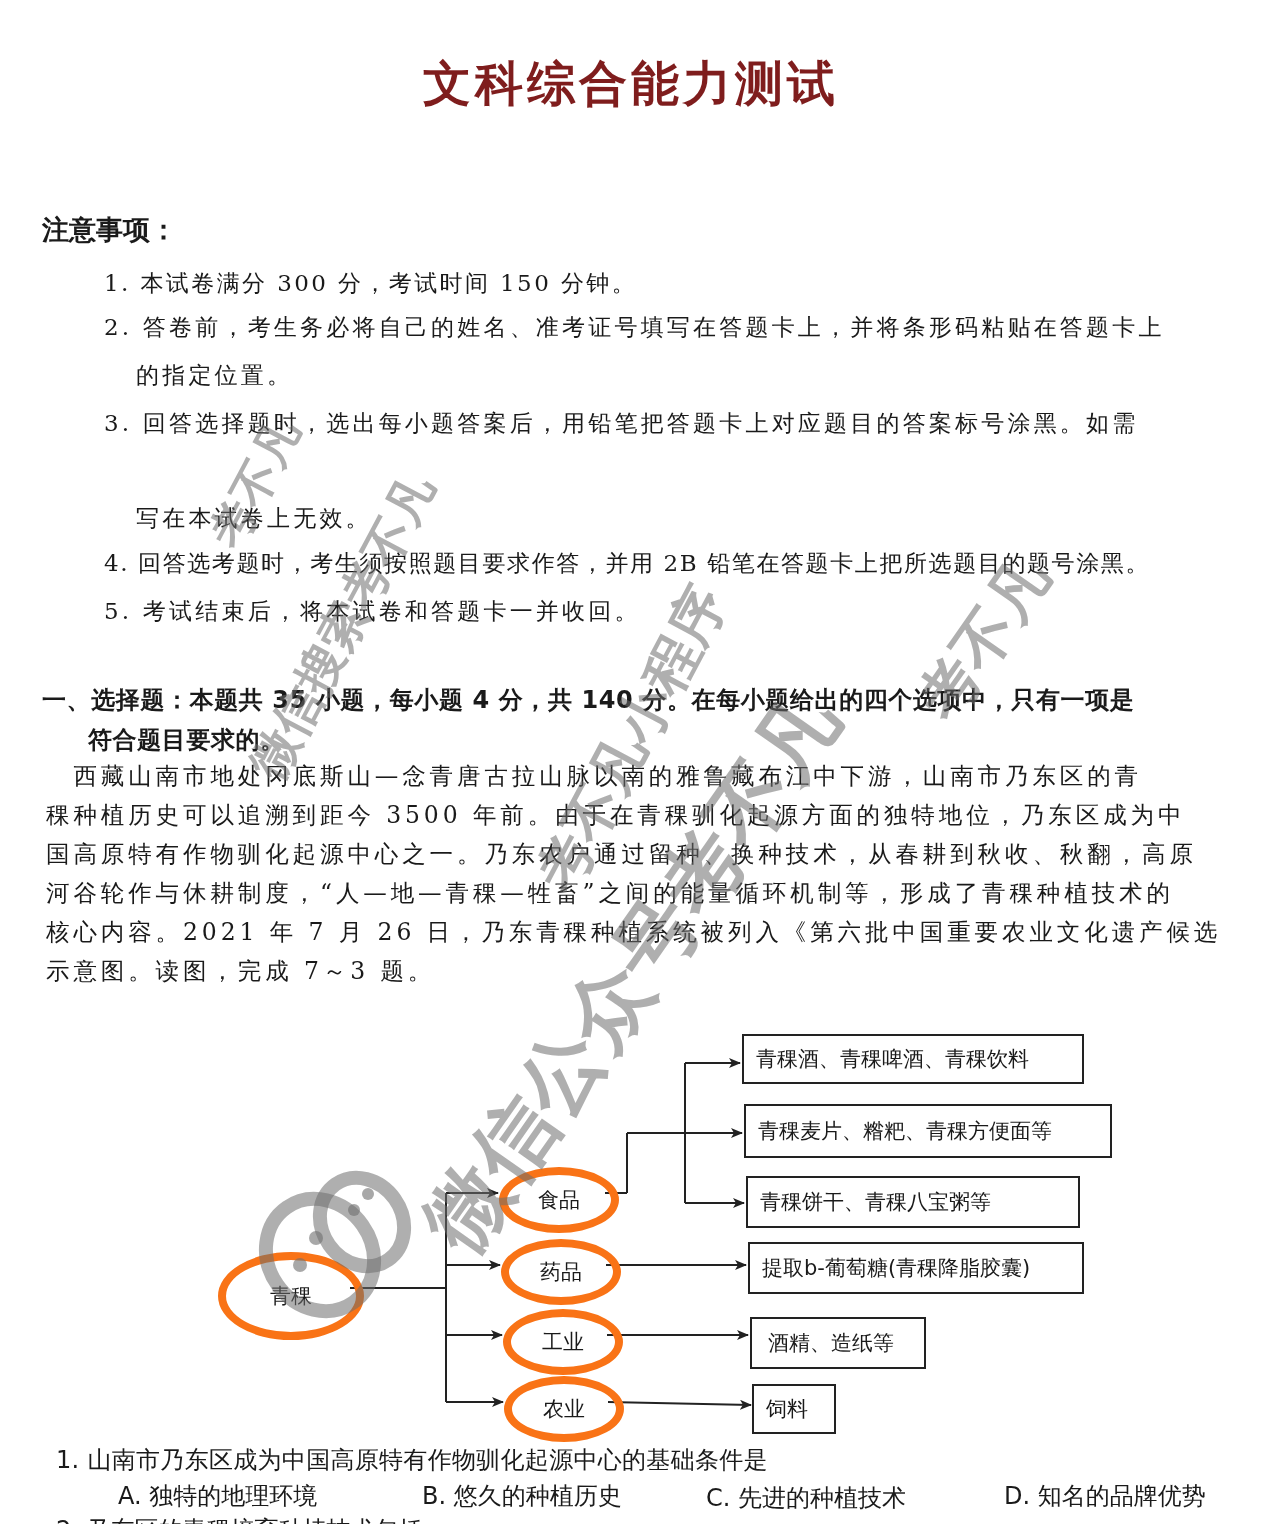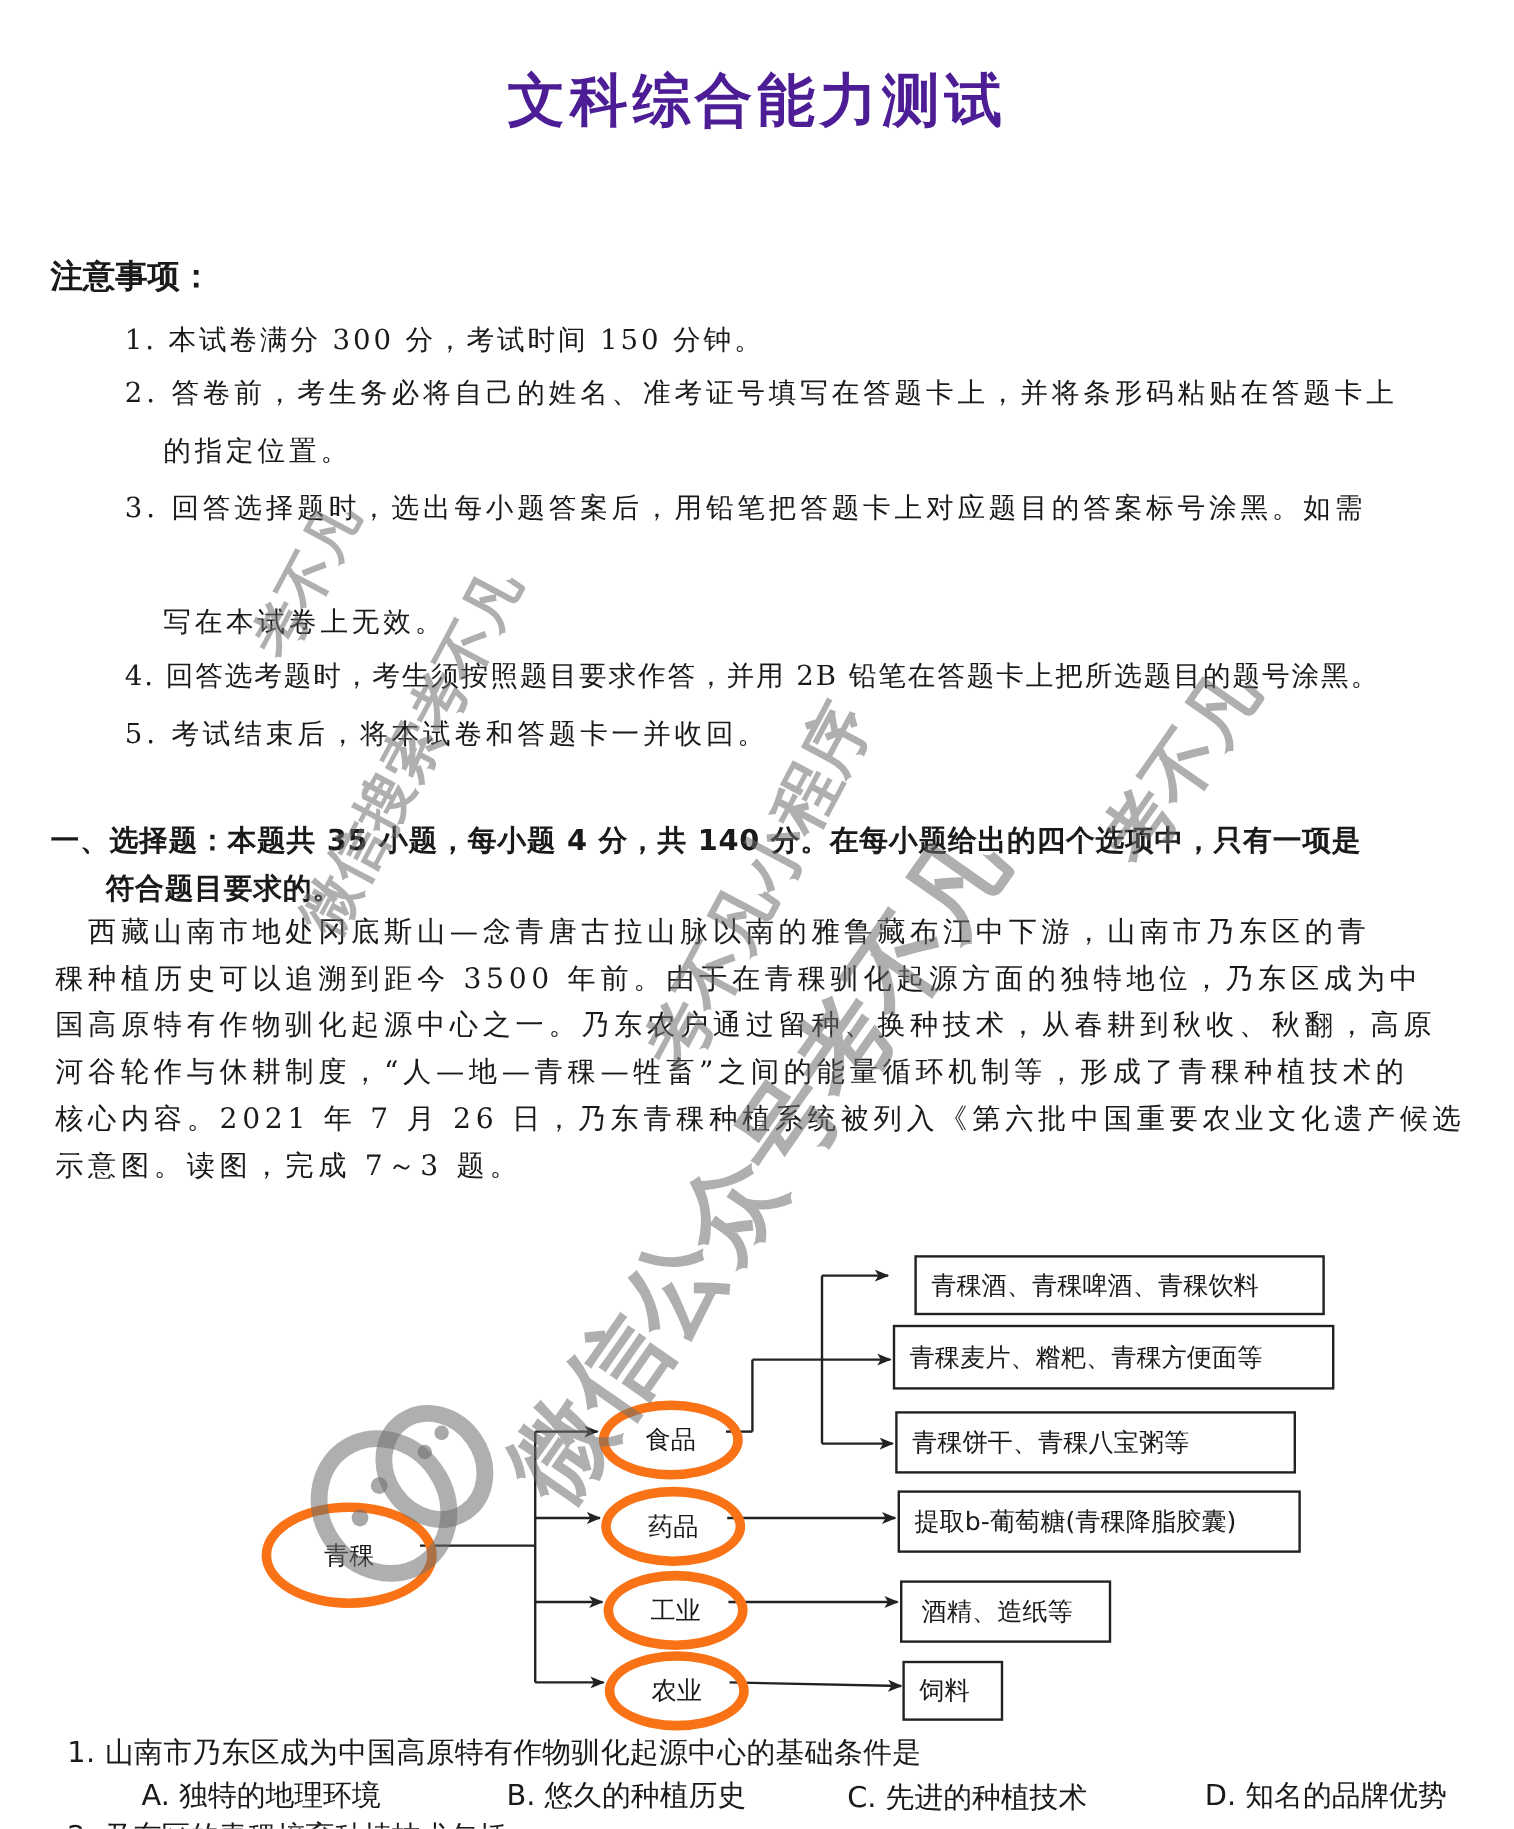--- a/index.html
+++ b/index.html
@@ -5,21 +5,21 @@
   html, body { margin: 0; padding: 0; background: #ffffff; }
   body {
     width: 1262px; height: 1524px; position: relative; overflow: hidden;
     font-family: "DejaVu Serif", "Liberation Serif", serif;
     color: #1a1a1a;
   }
   .page { position: absolute; inset: 0; }
   .title {
     position: absolute; top: 52px; left: 0; width: 1262px; text-align: center;
     font-family: "DejaVu Sans", "Liberation Sans", sans-serif;
-    font-size: 48px; font-weight: bold; letter-spacing: 4px; color: #4c1d95;
+    font-size: 48px; font-weight: bold; letter-spacing: 4px; color: #7f1d1d;
   }
   .notice-head {
     position: absolute; top: 212px; left: 42px;
     font-family: "DejaVu Sans", "Liberation Sans", sans-serif;
     font-size: 27px; font-weight: bold;
   }
   .line {
     position: absolute; font-size: 23px; white-space: nowrap; letter-spacing: 2.4px;
   }
   .bold-line {
@@ -105,21 +105,21 @@
       </g>
     </svg>
 
     <div class="ellipse" style="left:218px;top:232px;width:130px;height:72px;">青稞</div>
 
     <div class="ellipse" style="left:499px;top:147px;width:104px;height:50px;">食品</div>
     <div class="ellipse" style="left:501px;top:219px;width:104px;height:50px;">药品</div>
     <div class="ellipse" style="left:503px;top:289px;width:104px;height:50px;">工业</div>
     <div class="ellipse" style="left:504px;top:356px;width:104px;height:50px;">农业</div>
 
-    <div class="box" style="left:742px;top:26px;width:342px;height:50px;margin-left:20px;">青稞酒、青稞啤酒、青稞饮料</div>
+    <div class="box" style="left:742px;top:14px;width:342px;height:50px;">青稞酒、青稞啤酒、青稞饮料</div>
     <div class="box" style="left:746px;top:156px;width:334px;height:52px;">青稞饼干、青稞八宝粥等</div>
     <div class="box" style="left:744px;top:84px;width:368px;height:54px;">青稞麦片、糌粑、青稞方便面等</div>
     <div class="box" style="left:748px;top:222px;width:336px;height:52px;">提取b-葡萄糖(青稞降脂胶囊)</div>
     <div class="box" style="left:750px;top:297px;width:176px;height:52px;padding-left:16px;">酒精、造纸等</div>
     <div class="box" style="left:752px;top:364px;width:84px;height:50px;">饲料</div>
   </div>
 
   <div class="q" style="top:1444px;left:56px;letter-spacing:0.3px;">1. 山南市乃东区成为中国高原特有作物驯化起源中心的基础条件是</div>
   <div class="q" style="top:1480px;left:118px;">A. 独特的地理环境</div>
   <div class="q" style="top:1480px;left:422px;">B. 悠久的种植历史</div>

